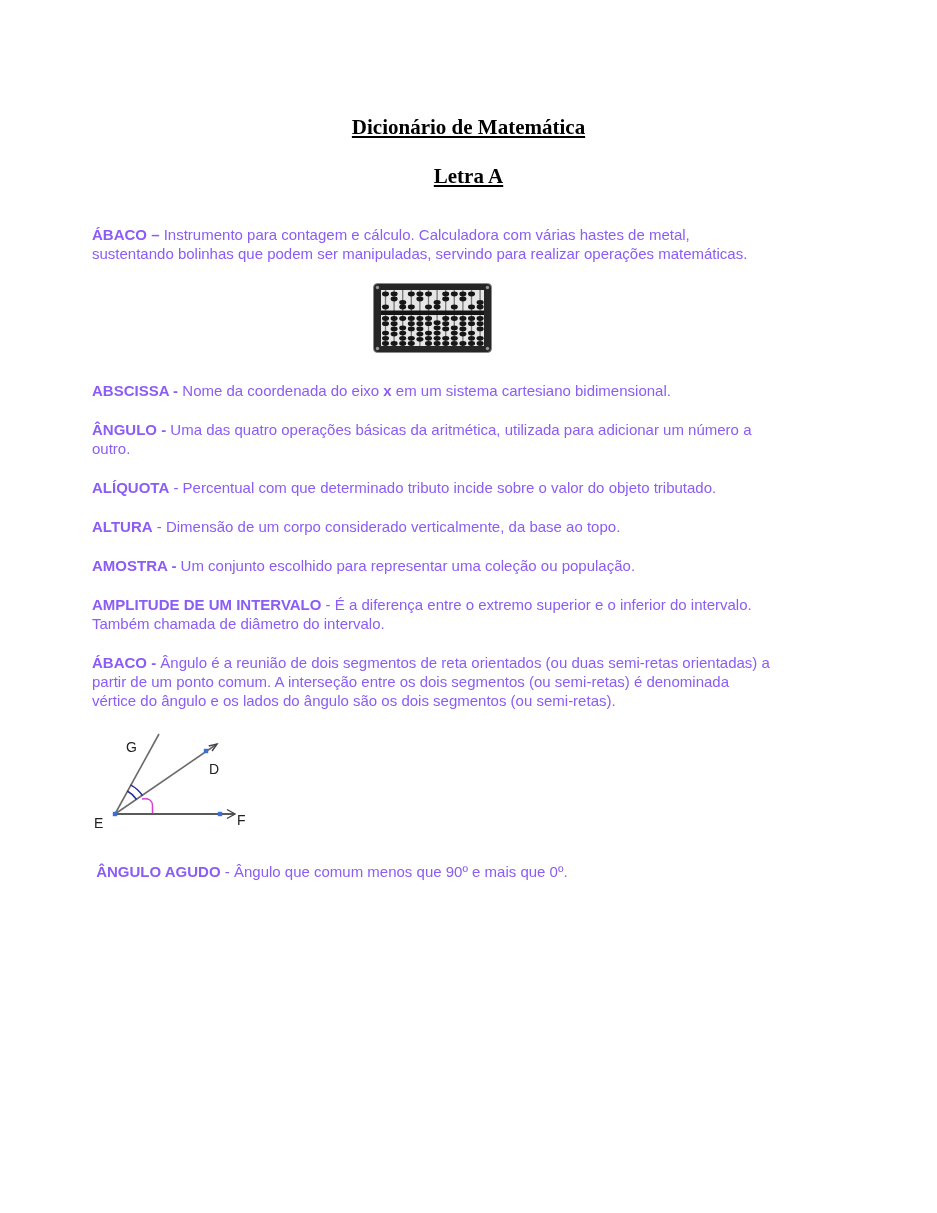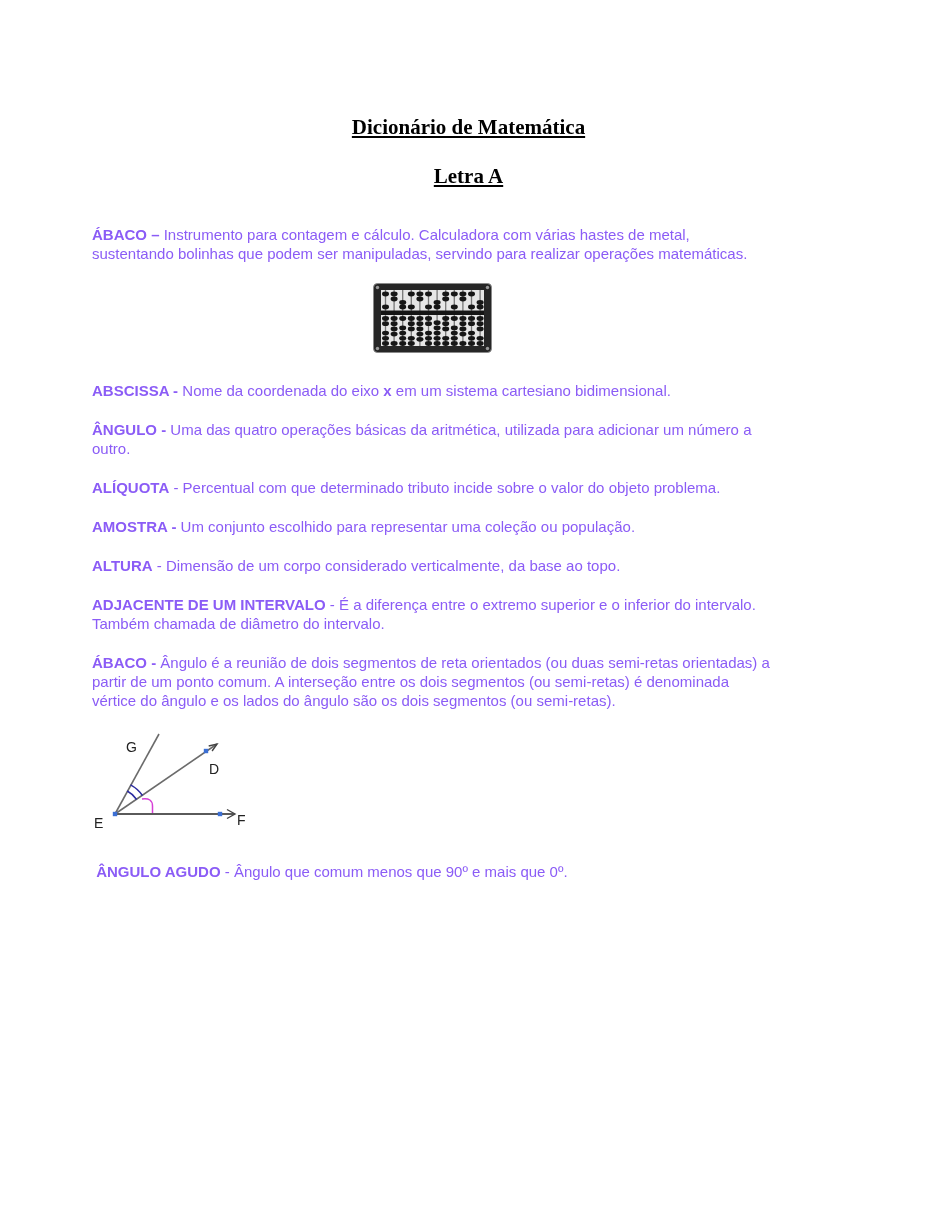--- a/index.html
+++ b/index.html
@@ -147,24 +147,24 @@
             <ellipse cx="107.1" cy="55.3" rx="3.5" ry="2.4"></ellipse>
           </g>
       <circle cx="4.5" cy="4.5" r="1.7" fill="#9a9a9a"></circle>
       <circle cx="114.5" cy="4.5" r="1.7" fill="#9a9a9a"></circle>
       <circle cx="4.5" cy="65.5" r="1.7" fill="#9a9a9a"></circle>
       <circle cx="114.5" cy="65.5" r="1.7" fill="#9a9a9a"></circle>
     </svg>
   </div>
       <p class="entry"><b>ABSCISSA - </b><span>Nome da coordenada do eixo </span><b>x</b><span> em um sistema cartesiano bidimensional.</span></p>
       <p class="entry"><b>ÂNGULO - </b><span>Uma das quatro operações básicas da aritmética, utilizada para adicionar um número a outro.</span></p>
-      <p class="entry"><b>ALÍQUOTA</b><span> - Percentual com que determinado tributo incide sobre o valor do objeto problema.</span></p>
+      <p class="entry"><b>ALÍQUOTA</b><span> - Percentual com que determinado tributo incide sobre o valor do objeto tributado.</span></p>
+      <p class="entry"><b>ALTURA</b><span> - Dimensão de um corpo considerado verticalmente, da base ao topo.</span></p>
       <p class="entry"><b>AMOSTRA - </b><span>Um conjunto escolhido para representar uma coleção ou população.</span></p>
-      <p class="entry"><b>ALTURA</b><span> - Dimensão de um corpo considerado verticalmente, da base ao topo.</span></p>
-      <p class="entry"><b>ADJACENTE DE UM INTERVALO</b><span> - É a diferença entre o extremo superior e o inferior do intervalo. Também chamada de diâmetro do intervalo.</span></p>
+      <p class="entry"><b>AMPLITUDE DE UM INTERVALO</b><span> - É a diferença entre o extremo superior e o inferior do intervalo. Também chamada de diâmetro do intervalo.</span></p>
       <p class="entry"><b>ÁBACO - </b><span>Ângulo é a reunião de dois segmentos de reta orientados (ou duas semi-retas orientadas) a partir de um ponto comum. A interseção entre os dois segmentos (ou semi-retas) é denominada vértice do ângulo e os lados do ângulo são os dois segmentos (ou semi-retas).</span></p>
       <div class="diagram-block">
     <svg width="170" height="104" viewBox="0 0 170 104">
       <line class="d-baseline" x1="23" y1="84" x2="142" y2="84" stroke="#5a5a5a" stroke-width="2"></line>
       <line class="d-ray" x1="23" y1="84" x2="67" y2="4" stroke="#6b6b6b" stroke-width="1.6"></line>
       <line class="d-ray" x1="23" y1="84" x2="125" y2="14" stroke="#6b6b6b" stroke-width="1.6"></line>
       <polyline class="d-arrow" points="116.7,16.0 125,14 120.1,21.0" fill="none" stroke="#444444" stroke-width="1.4"></polyline>
       <polyline class="d-arrow" points="135,79.5 143,84 135,88.5" fill="none" stroke="#444444" stroke-width="1.4"></polyline>
       <path class="d-arc" d="M 44.6 69.5 A 26 26 0 0 0 35.2 61.0" stroke="#2b2ba0" fill="none" stroke-width="1.5"></path>
       <path class="d-arc" d="M 50.4 65.5 A 33 33 0 0 0 38.5 54.9" stroke="#2b2ba0" fill="none" stroke-width="1.5"></path>

